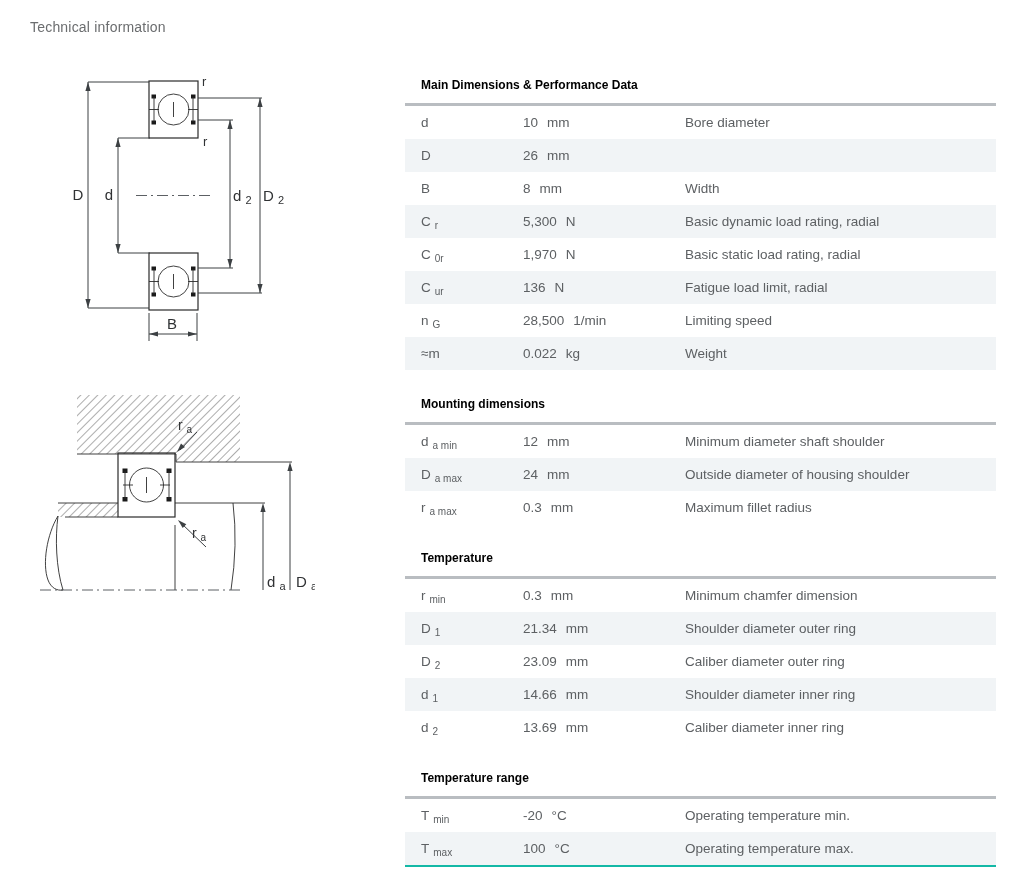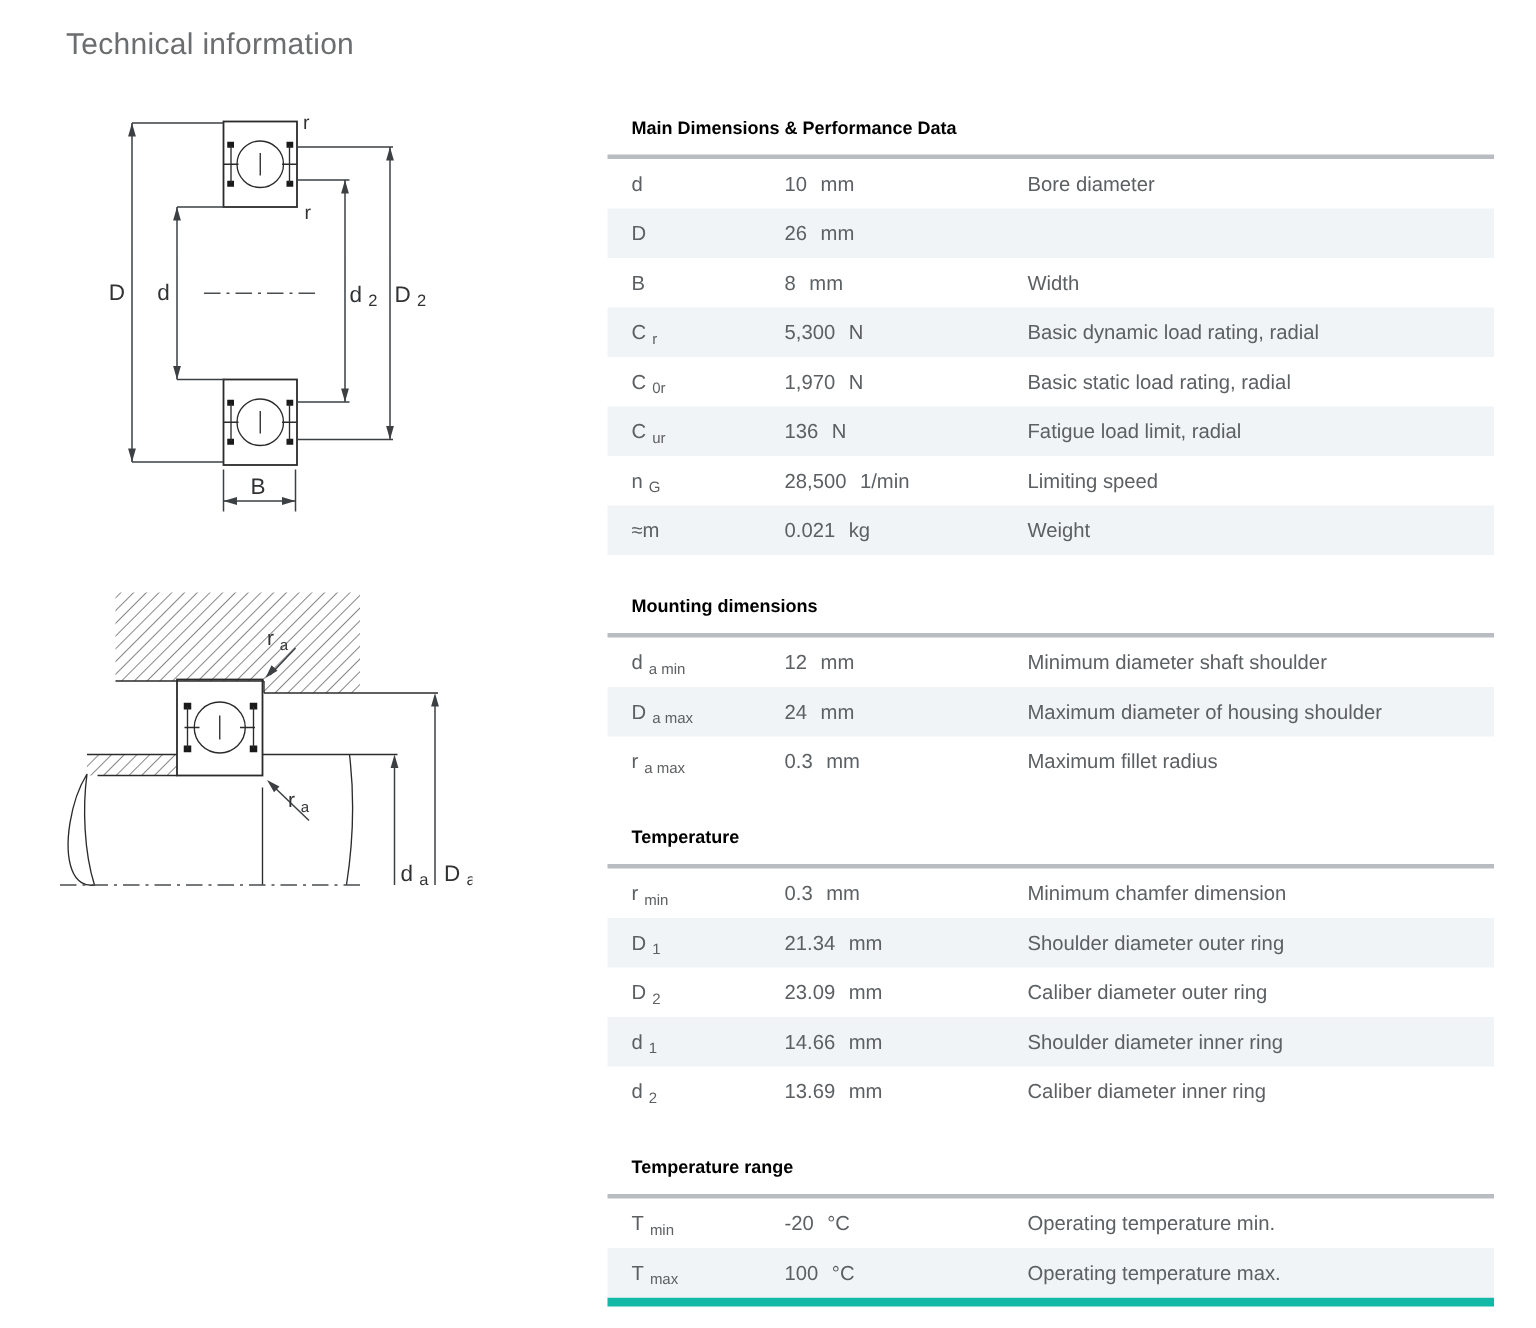--- a/index.html
+++ b/index.html
@@ -1,39 +1,39 @@
 <!DOCTYPE html>
 <html><head>
 <meta charset="utf-8">
 <style>
   html,body { margin:0; padding:0; background:#ffffff; }
   body { width:1024px; height:885px; position:relative; overflow:hidden;
          font-family:"Liberation Sans", sans-serif; }
 
-  .page-title { position:absolute; left:44px; top:19px; font-size:20px;
+  .page-title { position:absolute; left:30px; top:19px; font-size:14px;
                 color:#6b6d6f; letter-spacing:.2px; }
 
   .diagram { position:absolute; }
   #diagram1 { left:40px; top:55px; }
   #diagram2 { left:35px; top:385px; }
 
   .tables-wrap { position:absolute; left:405px; top:65px; width:591px; padding-top:10px; }
   .tsection { margin-bottom:24px; }
   .tsection-title { margin:0 0 0 16px; font-size:12px; line-height:20px;
                     font-weight:bold; color:#000000; }
   .sep { height:3px; background:#b9bdc1; margin-top:8px; }
   .trow { display:flex; align-items:center; height:33px; font-size:13.5px; color:#5d6063; }
   .trow:nth-child(even) { background:#f1f4f6; }
   .col-sym { width:118px; padding-left:16px; box-sizing:border-box; }
   .col-val { width:162px; display:flex; align-items:center; }
   .col-desc { flex:1; }
   .sub { font-size:10px; position:relative; top:3px; margin-left:4px; }
   .sub:empty { display:none; }
   .unit { margin-left:9px; }
-  .trows.last { border-bottom:6px solid #14b8a6; }
+  .trows.last { border-bottom:2px solid #14b8a6; }
 
   svg text { font-family:"Liberation Sans", sans-serif; fill:#303234; }
   .dimline { stroke:#3c4043; stroke-width:1; fill:none; }
   .outline { stroke:#2b2b2b; stroke-width:1.2; fill:none; }
   .thin    { stroke:#2b2b2b; stroke-width:0.9; fill:none; }
   .ah      { fill:#3c4043; stroke:none; }
   .cline   { stroke:#4a4e52; stroke-width:0.9; stroke-dasharray:11 4 2 4; fill:none; }
 </style>
 </head>
 <body>
@@ -258,21 +258,21 @@
     <div class="col-sym"><span class="sym">n</span><span class="sub">G</span></div>
     <div class="col-val">
             <span class="val">28,500</span>
             <span class="unit">1/min</span>
           </div>
     <div class="col-desc">Limiting speed</div>
   </div>
         <div class="trow">
     <div class="col-sym"><span class="sym">≈m</span></div>
     <div class="col-val">
-            <span class="val">0.021</span>
+            <span class="val">0.022</span>
             <span class="unit">kg</span>
           </div>
     <div class="col-desc">Weight</div>
   </div>
       </div>
   </div>
 
   <div class="tsection">
     <h2 class="tsection-title">Mounting dimensions</h2>
     <div class="sep"></div>
@@ -284,21 +284,21 @@
             <span class="unit">mm</span>
           </div>
     <div class="col-desc">Minimum diameter shaft shoulder</div>
   </div>
         <div class="trow">
     <div class="col-sym"><span class="sym">D</span><span class="sub">a max</span></div>
     <div class="col-val">
             <span class="val">24</span>
             <span class="unit">mm</span>
           </div>
-    <div class="col-desc">Maximum diameter of housing shoulder</div>
+    <div class="col-desc">Outside diameter of housing shoulder</div>
   </div>
         <div class="trow">
     <div class="col-sym"><span class="sym">r</span><span class="sub">a max</span></div>
     <div class="col-val">
             <span class="val">0.3</span>
             <span class="unit">mm</span>
           </div>
     <div class="col-desc">Maximum fillet radius</div>
   </div>
       </div>

